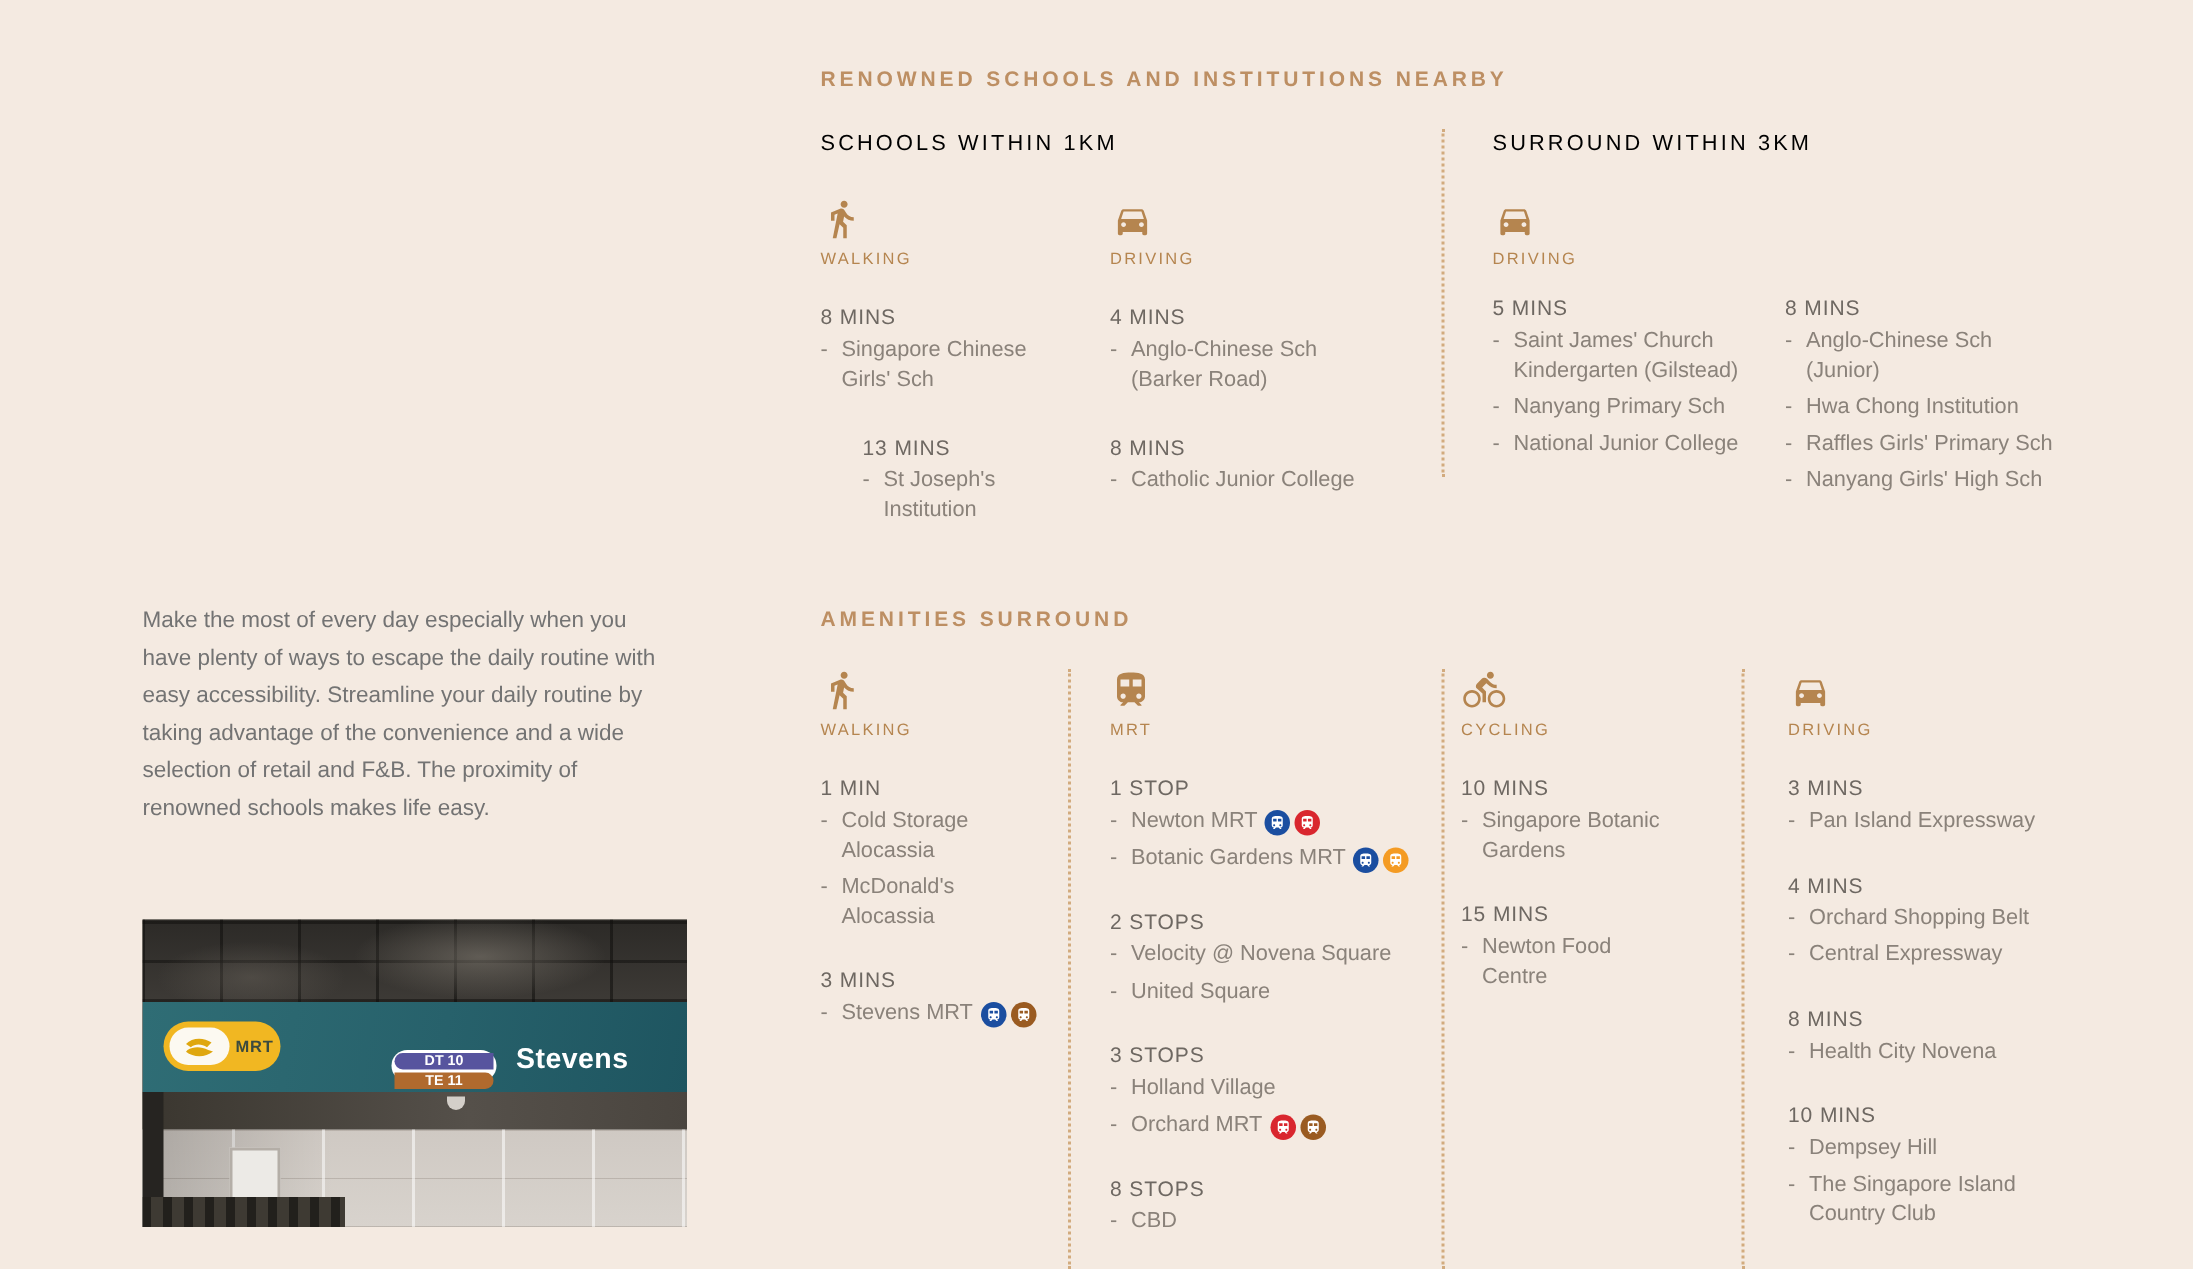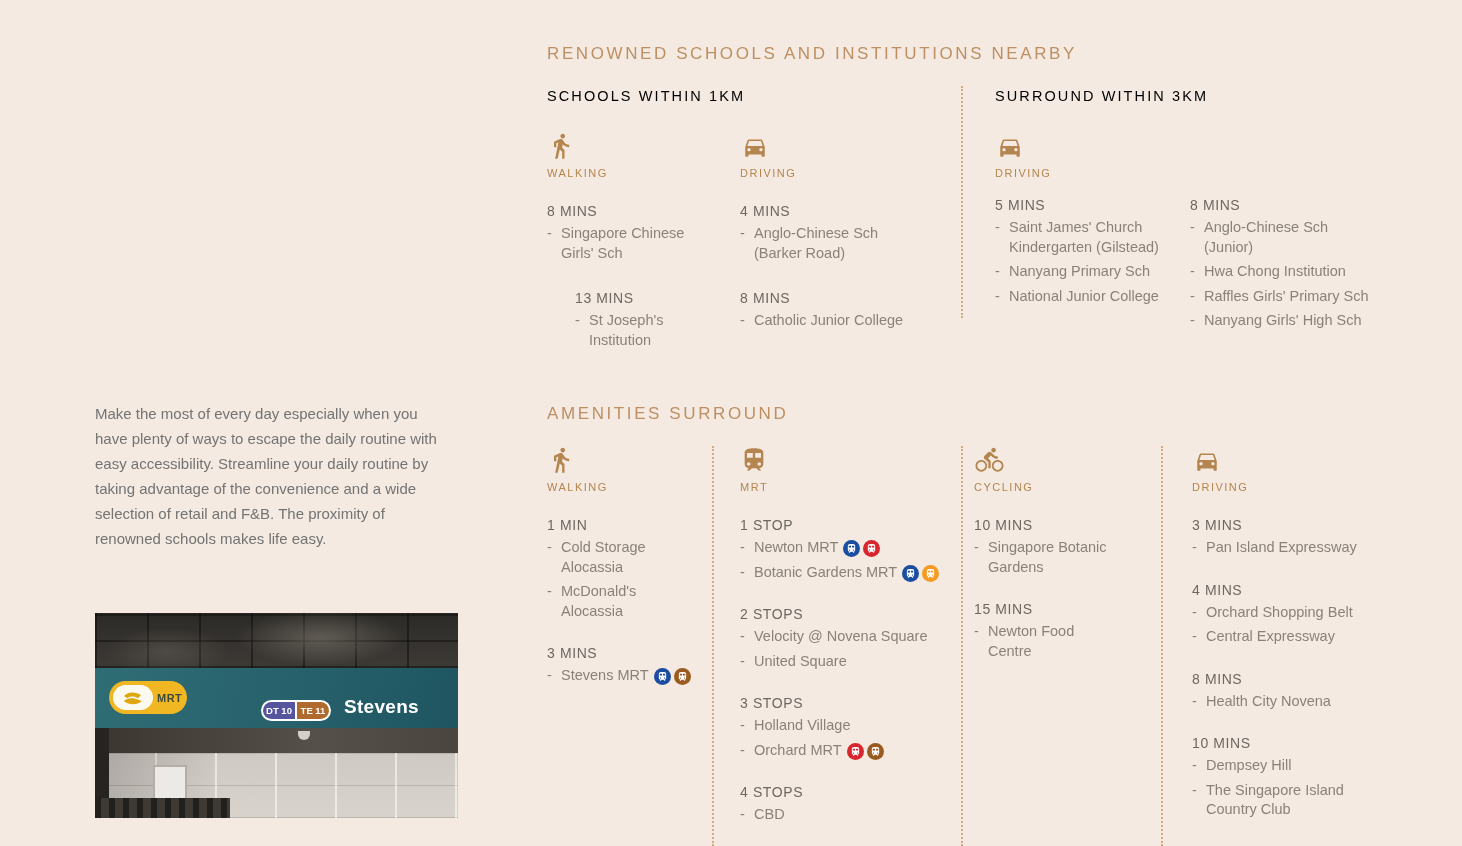--- a/index.html
+++ b/index.html
@@ -1,20 +1,20 @@
 <!DOCTYPE html>
 <html><head>
 <meta charset="utf-8">
 <style>
   html,body{margin:0;padding:0;}
   body{width:1462px;height:846px;background:#f4eae1;font-family:"Liberation Sans",sans-serif;position:relative;overflow:hidden;}
   .abs{position:absolute;}
 
   
-  .sec-title{font-size:17px;letter-spacing:2.6px;color:#bd8f63;font-weight:400;white-space:nowrap;}
+  .sec-title{font-size:14px;letter-spacing:2.6px;color:#bd8f63;font-weight:700;white-space:nowrap;}
   .sub-head{font-size:14.5px;letter-spacing:2.1px;color:#000000;font-weight:400;white-space:nowrap;}
 
   
   .vdiv{border-left:2px dotted #d2ab7e;width:0;}
 
   
   .col{position:absolute;}
   .icon-box{height:30px;display:flex;align-items:flex-end;}
   .mode-icon{width:28px;height:28px;color:#b5854f;}
   .mode-icon.car{width:30px;height:26px;}
@@ -52,21 +52,21 @@
   .ph-pillar{left:0;top:115px;width:14px;height:90px;background:#262421;}
   .ph-poster{left:58px;top:152px;width:30px;height:53px;background:#eceae6;border:2px solid #b4aea7;}
   .ph-rail{left:0;top:185px;width:135px;height:20px;
     background:repeating-linear-gradient(90deg,#22201c 0 6px,#3e3a33 6px 14px);}
   .ph-dome{left:203px;top:118px;width:12px;height:9px;border-radius:0 0 8px 8px;background:#d4cfc9;}
   
   .sign-pill{left:14px;top:68px;width:78px;height:33px;border-radius:17px;background:#f1b722;display:flex;align-items:center;}
   .sign-pill-inner{position:absolute;left:4px;top:4px;width:40px;height:25px;border-radius:13px;background:#fcf9f1;display:flex;align-items:center;justify-content:center;}
   .smrt-glyph{width:24px;height:16px;color:#dfa70f;}
   .sign-pill-label{position:absolute;left:48px;top:0;height:33px;display:flex;align-items:center;font-size:11px;font-weight:bold;color:#3c4a3e;letter-spacing:.5px;}
-  .line-pill{left:166px;top:87px;width:70px;height:21px;border-radius:11px;background:#ffffff;display:flex;padding:2px;box-sizing:border-box;gap:2px;}
+  .line-pill{left:166px;top:87px;width:70px;height:21px;border-radius:11px;background:#ffffff;display:flex;padding:2px;box-sizing:border-box;gap:2px;flex-direction:column;}
   .line-chip{flex:1;display:flex;align-items:center;justify-content:center;color:#fff;font-size:9.5px;font-weight:bold;white-space:nowrap;}
   .line-chip:first-child{border-radius:9px 0 0 9px;}
   .line-chip:last-child{border-radius:0 9px 9px 0;}
   .station-name{left:249px;top:83px;font-size:19px;font-weight:bold;color:#ffffff;letter-spacing:.3px;}
 </style>
 </head>
 <body>
 
 <svg width="0" height="0" style="position:absolute" aria-hidden="true">
   <defs>
@@ -324,21 +324,21 @@
           </span>
         <span class="badge" style="background: rgb(154, 91, 33);">
             <svg class="bg-glyph">
               <use href="#sym-train"></use>
             </svg>
           </span>
       </span>
     </div>
   </div>
   <div class="group">
-    <div class="time">4 STOPS</div>
+    <div class="time">8 STOPS</div>
     <div class="item">
         <span class="dash">-</span>
         <span class="item-text">CBD</span>
       </div>
   </div>
 </div>
 
 <div class="col" style="left:959px;top:444px;width:134px;margin-left:15px;">
   <div class="icon-box">
       <svg class="mode-icon bike">

